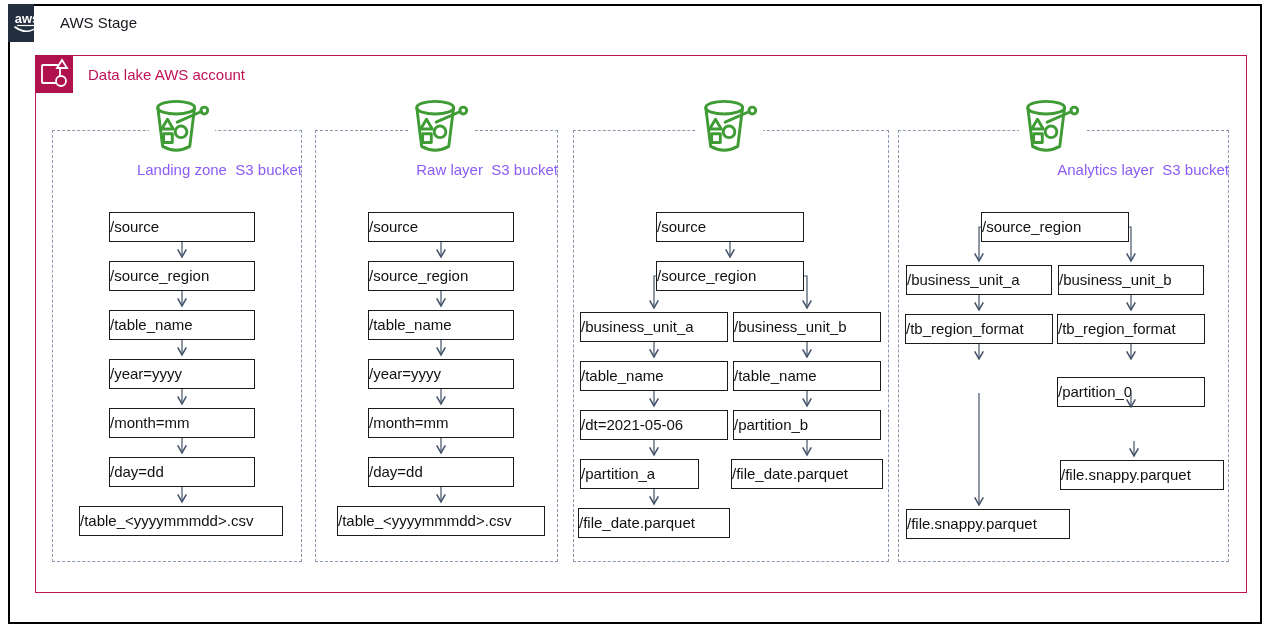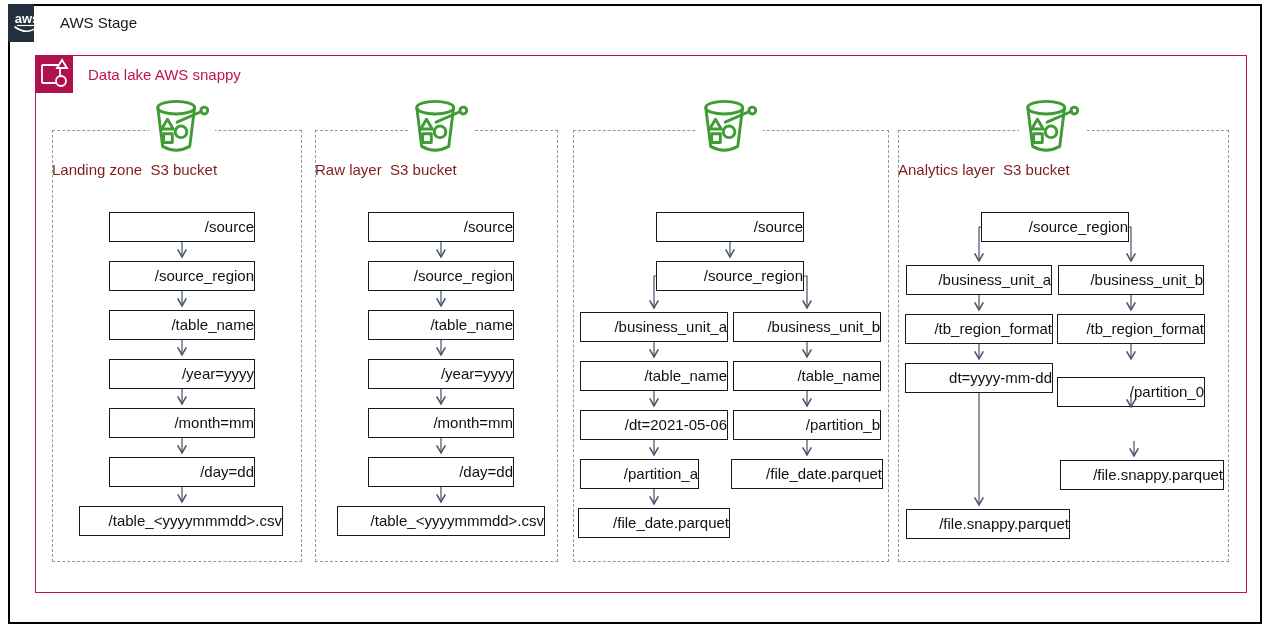--- a/index.html
+++ b/index.html
@@ -18,24 +18,24 @@
   .account-tile{position:absolute;left:35px;top:55px;width:38px;height:38px;background:#B0124E;}
   .account-label{position:absolute;left:88px;top:66px;font-size:15px;color:#C01355;}
   
   .col{position:absolute;top:130px;height:432px;border:1.5px dashed #8A99AD;box-sizing:border-box;}
   .col1{left:52px;width:250px;}
   .col2{left:315px;width:243px;}
   .col3{left:573px;width:316px;}
   .col4{left:898px;width:331px;}
   .bucket-wrap{position:absolute;top:96px;width:66px;height:62px;background:#ffffff;
     display:flex;align-items:center;justify-content:center;}
-  .col-title{position:absolute;top:161px;font-size:15px;color:#7f1d1d;text-align:left;white-space:pre;}
+  .col-title{position:absolute;top:161px;font-size:15px;color:#8b5cf6;text-align:right;white-space:pre;}
   
   .node{position:absolute;height:30px;background:#ffffff;border:1px solid #1a1a1a;
-    box-sizing:border-box;font-size:15px;color:#111111;text-align:right;
+    box-sizing:border-box;font-size:15px;color:#111111;text-align:left;
     line-height:27px;white-space:nowrap;overflow:hidden;}
   .connector-layer{position:absolute;left:0;top:0;width:1274px;height:639px;pointer-events:none;}
 </style>
 </head>
 <body>
 
 <div class="stage">
 
   <div class="outer-frame"></div>
   <div class="aws-logo-tile">
@@ -49,21 +49,21 @@
   <div class="aws-cloud-label">AWS Stage</div>
 
   <div class="account-frame"></div>
   <div class="account-tile">
     <svg width="38" height="38" viewBox="0 0 38 38">
       <rect x="7" y="10" width="18" height="18" rx="1" fill="none" stroke="#ffffff" stroke-width="1.8"></rect>
       <polygon points="27,5 32,13 22,13" fill="#B0124E" stroke="#ffffff" stroke-width="1.8"></polygon>
       <circle cx="26" cy="26" r="5" fill="#B0124E" stroke="#ffffff" stroke-width="1.8"></circle>
     </svg>
   </div>
-  <div class="account-label">Data lake AWS snappy</div>
+  <div class="account-label">Data lake AWS account</div>
 
   <div class="col col1"></div>
   <div class="col col2"></div>
   <div class="col col3"></div>
   <div class="col col4"></div>
 
   <div class="bucket-wrap" style="left:149px">
     <svg width="62" height="58" viewBox="0 0 64 58" fill="none" stroke="#3F9C35" stroke-width="3" stroke-linecap="round" stroke-linejoin="round">
       <ellipse cx="26" cy="9" rx="19" ry="6.5"></ellipse>
       <path d="M7,9 L12,49 Q26,57 40,49 L45,9"></path>
@@ -136,21 +136,20 @@
   <div class="node" style="left:580px;top:459px;width:119px">/partition_a</div>
   <div class="node" style="left:578px;top:508px;width:152px">/file_date.parquet</div>
   <div class="node" style="left:733px;top:312px;width:148px">/business_unit_b</div>
   <div class="node" style="left:733px;top:361px;width:148px">/table_name</div>
   <div class="node" style="left:733px;top:410px;width:148px">/partition_b</div>
   <div class="node" style="left:731px;top:459px;width:152px">/file_date.parquet</div>
 
   <div class="node" style="left:981px;top:212px;width:148px">/source_region</div>
   <div class="node" style="left:906px;top:265px;width:146px">/business_unit_a</div>
   <div class="node" style="left:905px;top:314px;width:148px">/tb_region_format</div>
-  <div class="node" style="left:905px;top:363px;width:148px">dt=yyyy-mm-dd</div>
   <div class="node" style="left:906px;top:509px;width:164px">/file.snappy.parquet</div>
   <div class="node" style="left:1058px;top:265px;width:146px">/business_unit_b</div>
   <div class="node" style="left:1057px;top:314px;width:148px">/tb_region_format</div>
   <div class="node" style="left:1057px;top:377px;width:148px">/partition_0</div>
   <div class="node" style="left:1060px;top:460px;width:164px">/file.snappy.parquet</div>
 
   <svg class="connector-layer">
     <defs>
       <marker id="ah" viewBox="0 0 10 10" refX="8.5" refY="5" markerWidth="9" markerHeight="9" orient="auto-start-reverse">
         <path d="M1.5,1 L8.5,5 L1.5,9" fill="none" stroke="#44546A" stroke-width="1.4"></path>

